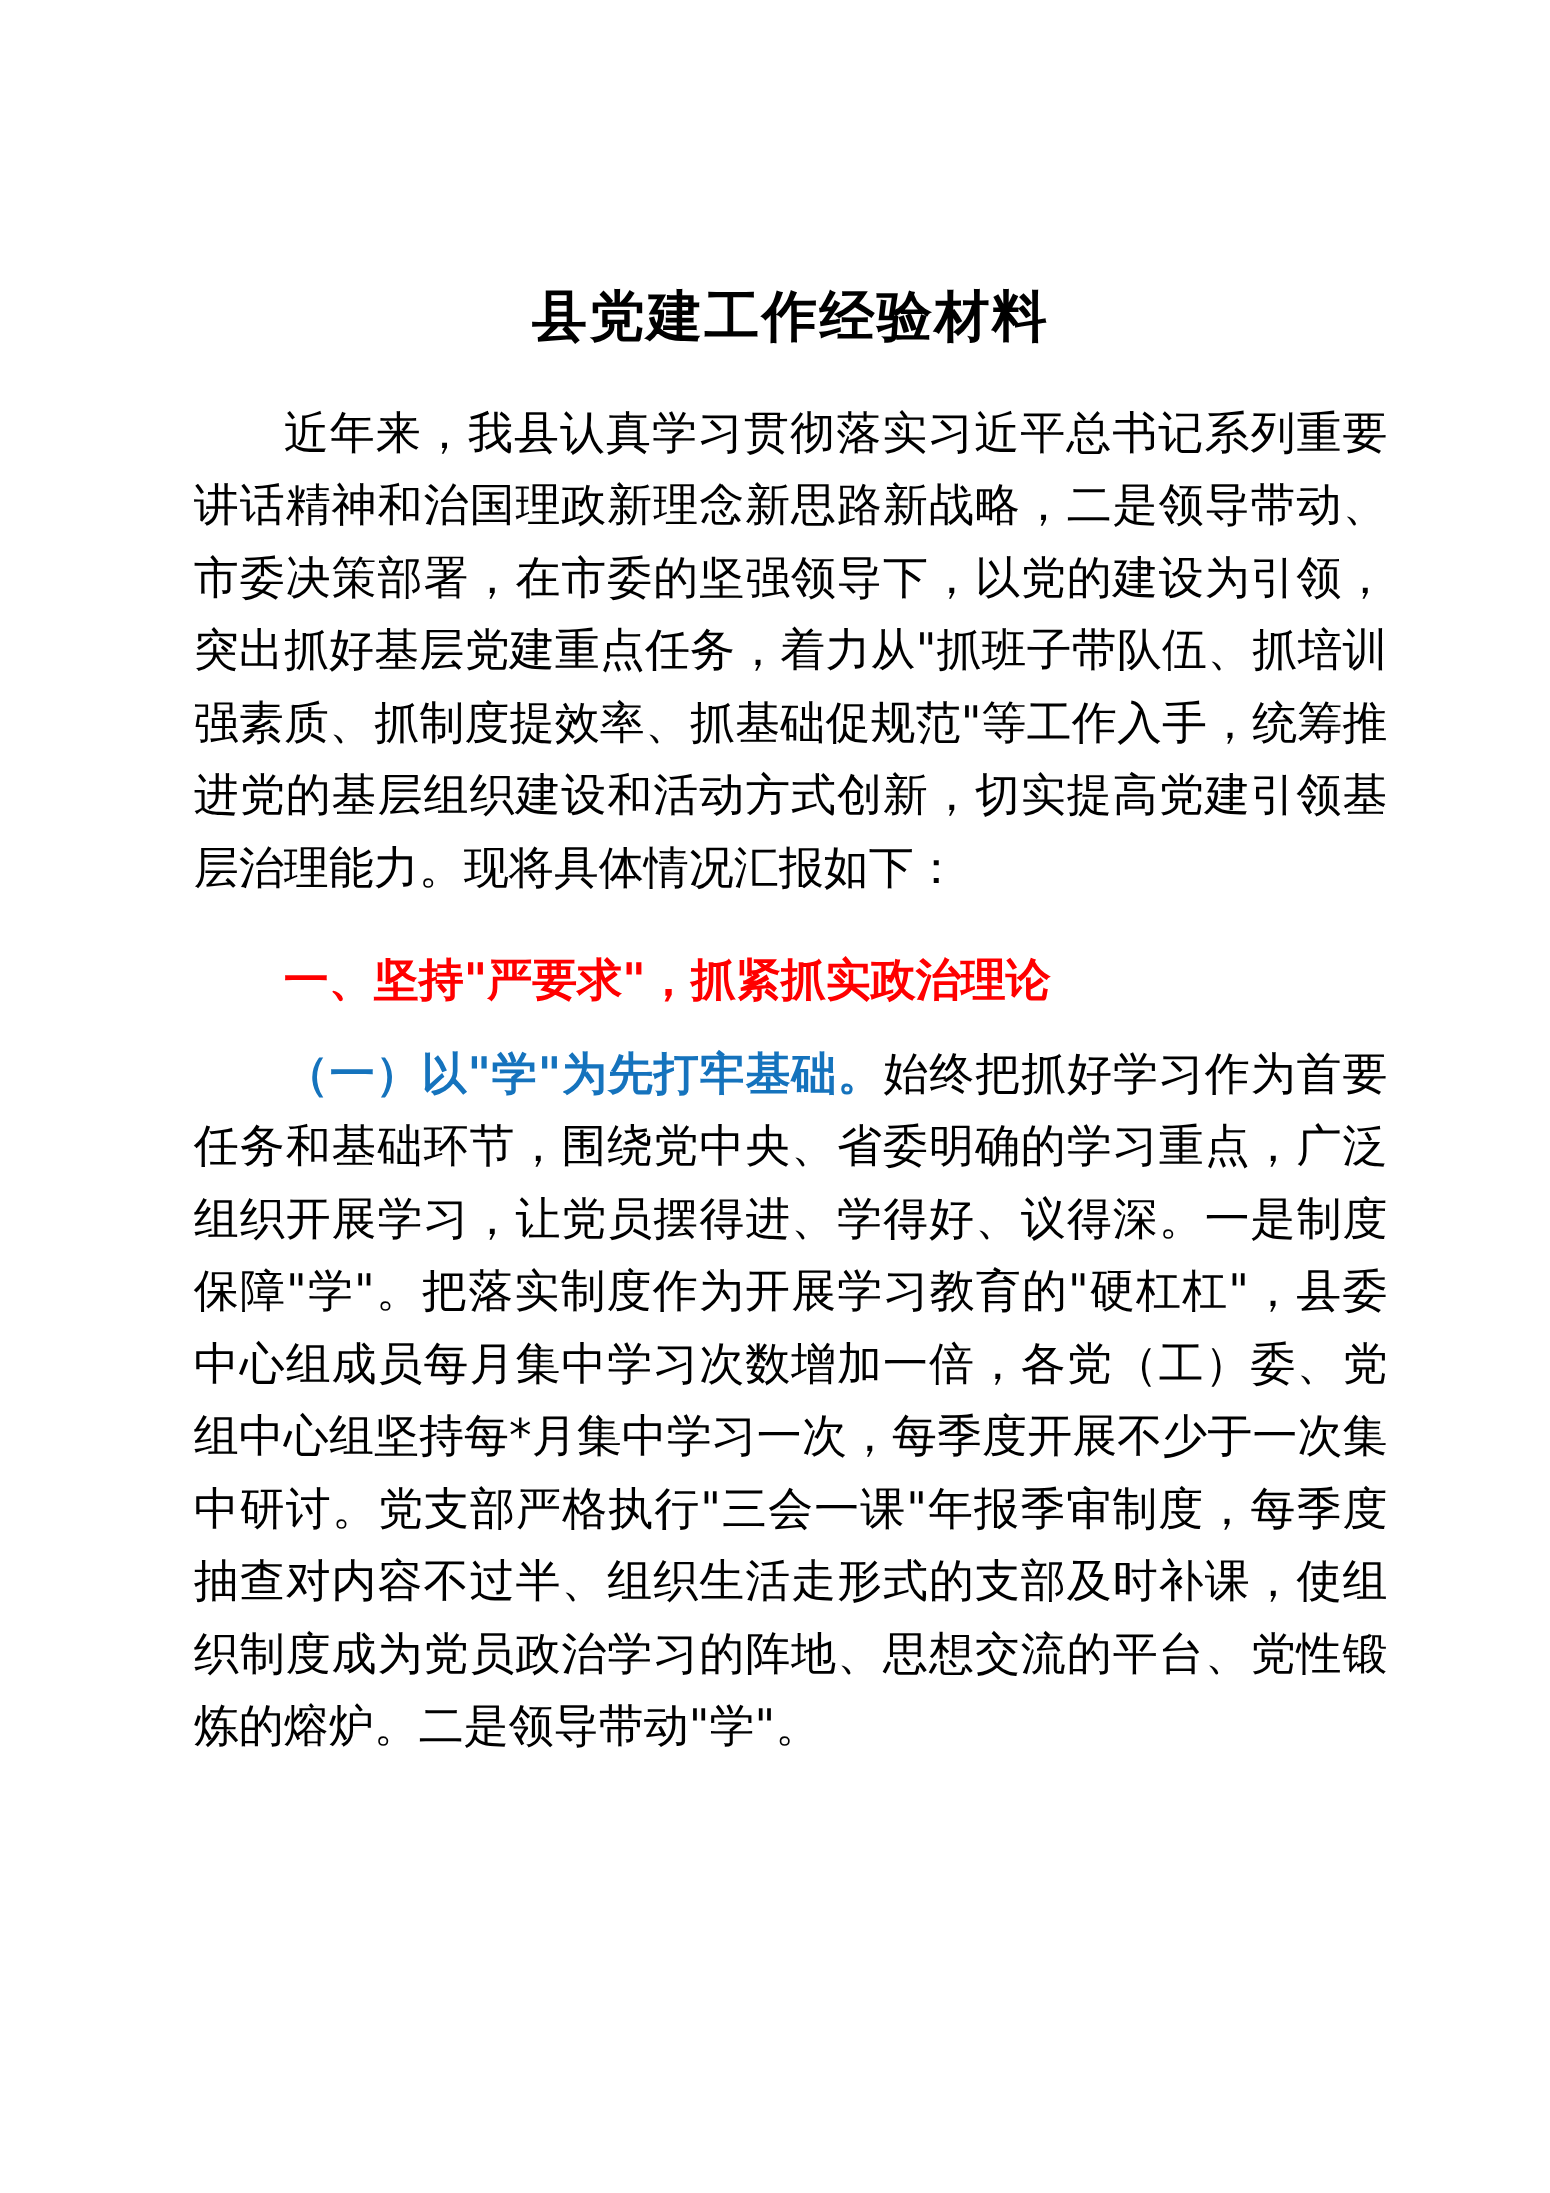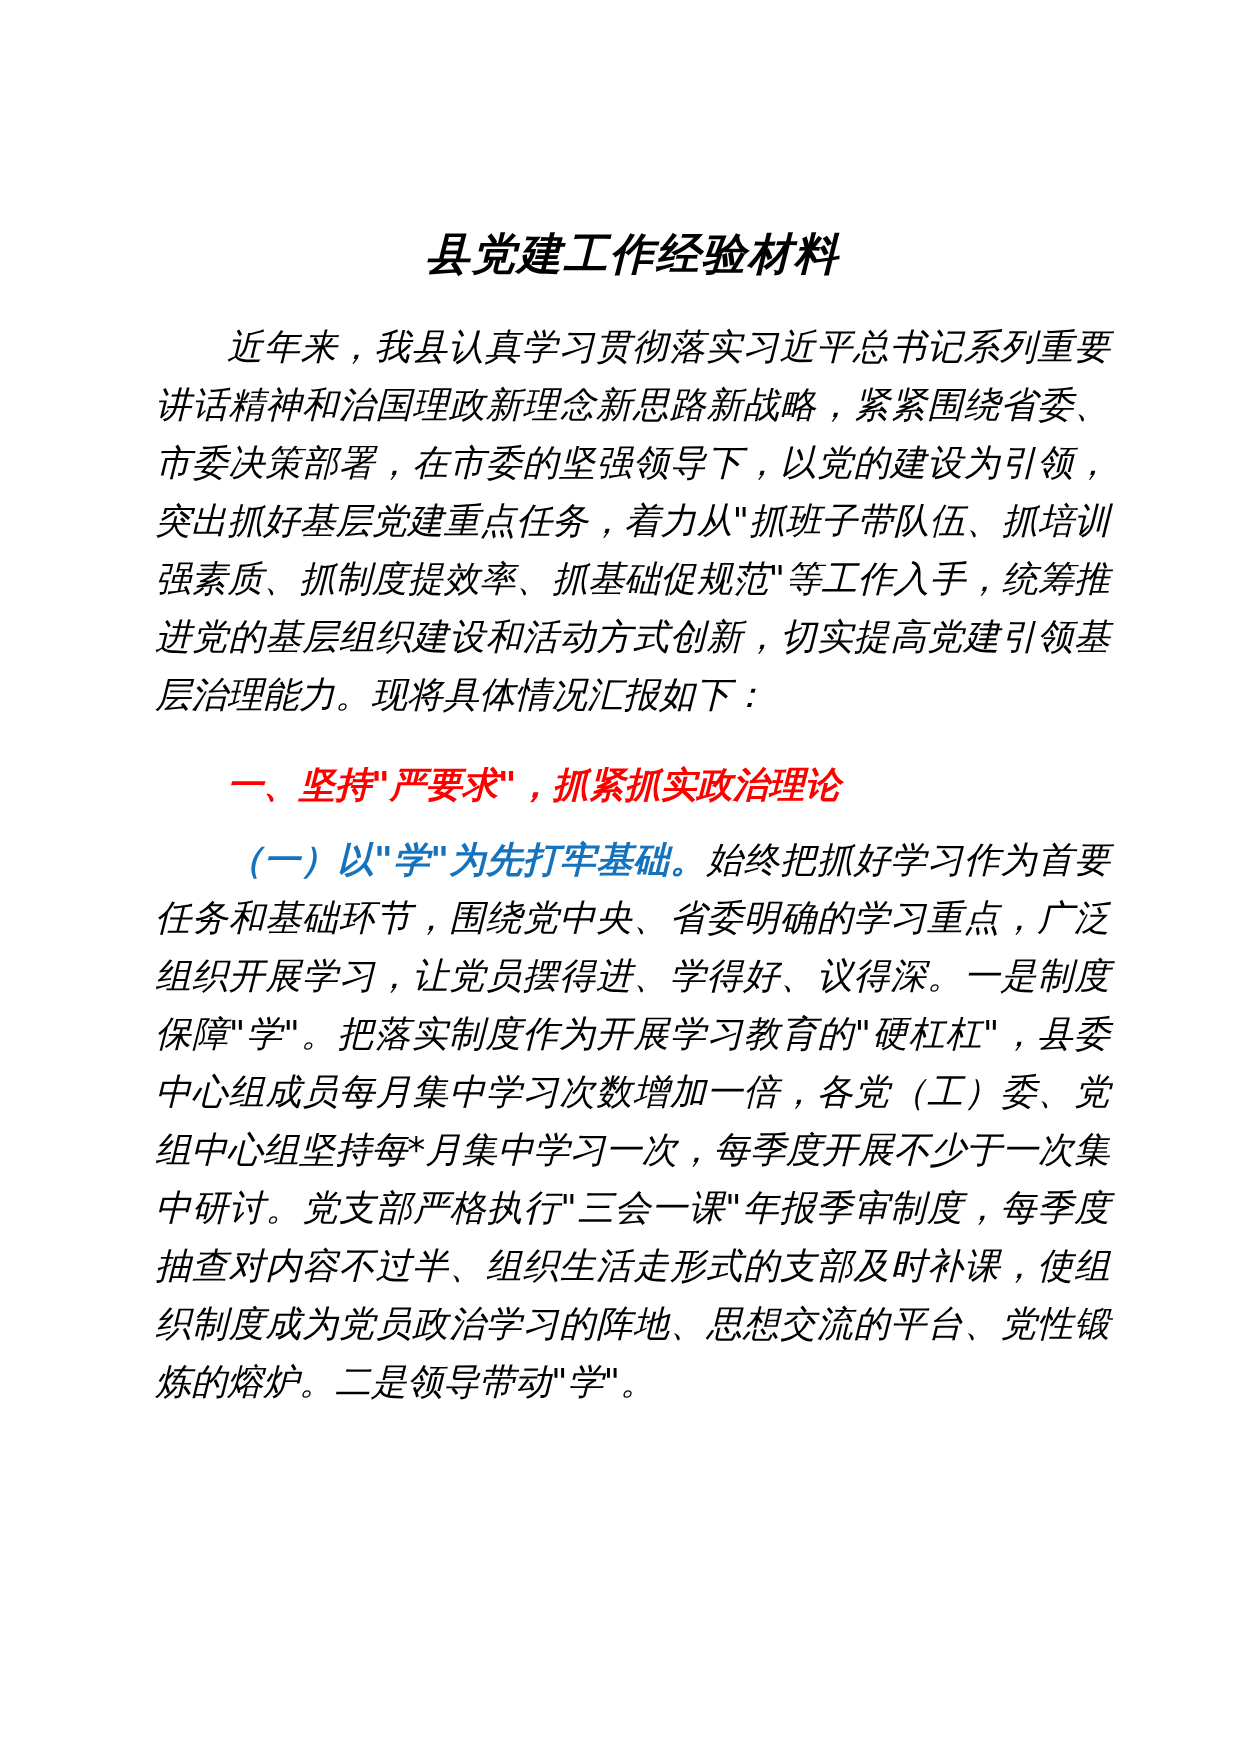--- a/index.html
+++ b/index.html
@@ -13,21 +13,20 @@
     overflow: hidden;
     font-family: "DejaVu Sans", sans-serif;
     color: var(--body-text, #000000);
   }
   .page {
     box-sizing: border-box;
     width: 1240px;
     height: 1754px;
     background: var(--page-background, #ffffff);
     padding: 218px 130px 0 155px;
-    font-style: italic;
   }
   .doc-title {
     margin: 0 0 28px 0;
     font-size: 44px;
     line-height: 72px;
     font-weight: 900;
     text-align: center;
     letter-spacing: 2px;
     color: var(--body-text, #000000);
   }
@@ -53,20 +52,20 @@
     color: var(--sub-heading, #1573bd);
   }
 </style>
 </head>
 <body>
 
 <div class="page">
 
   <h1 class="doc-title">县党建工作经验材料</h1>
 
-  <p class="para">近年来，我县认真学习贯彻落实习近平总书记系列重要讲话精神和治国理政新理念新思路新战略，紧紧围绕省委、市委决策部署，在市委的坚强领导下，以党的建设为引领，突出抓好基层党建重点任务，着力从"抓班子带队伍、抓培训强素质、抓制度提效率、抓基础促规范"等工作入手，统筹推进党的基层组织建设和活动方式创新，切实提高党建引领基层治理能力。现将具体情况汇报如下：</p>
+  <p class="para">近年来，我县认真学习贯彻落实习近平总书记系列重要讲话精神和治国理政新理念新思路新战略，二是领导带动、市委决策部署，在市委的坚强领导下，以党的建设为引领，突出抓好基层党建重点任务，着力从"抓班子带队伍、抓培训强素质、抓制度提效率、抓基础促规范"等工作入手，统筹推进党的基层组织建设和活动方式创新，切实提高党建引领基层治理能力。现将具体情况汇报如下：</p>
 
   <p class="para section-heading">一、坚持"严要求"，抓紧抓实政治理论</p>
 
 
   <p class="para para-sub"><span class="lead-blue">（一）以"学"为先打牢基础。</span><span>始终把抓好学习作为首要任务和基础环节，围绕党中央、省委明确的学习重点，广泛组织开展学习，让党员摆得进、学得好、议得深。一是制度保障"学"。把落实制度作为开展学习教育的"硬杠杠"，县委中心组成员每月集中学习次数增加一倍，各党（工）委、党组中心组坚持每*月集中学习一次，每季度开展不少于一次集中研讨。党支部严格执行"三会一课"年报季审制度，每季度抽查对内容不过半、组织生活走形式的支部及时补课，使组织制度成为党员政治学习的阵地、思想交流的平台、党性锻炼的熔炉。二是领导带动"学"。</span></p>
 
 </div>
 
 </body></html>

